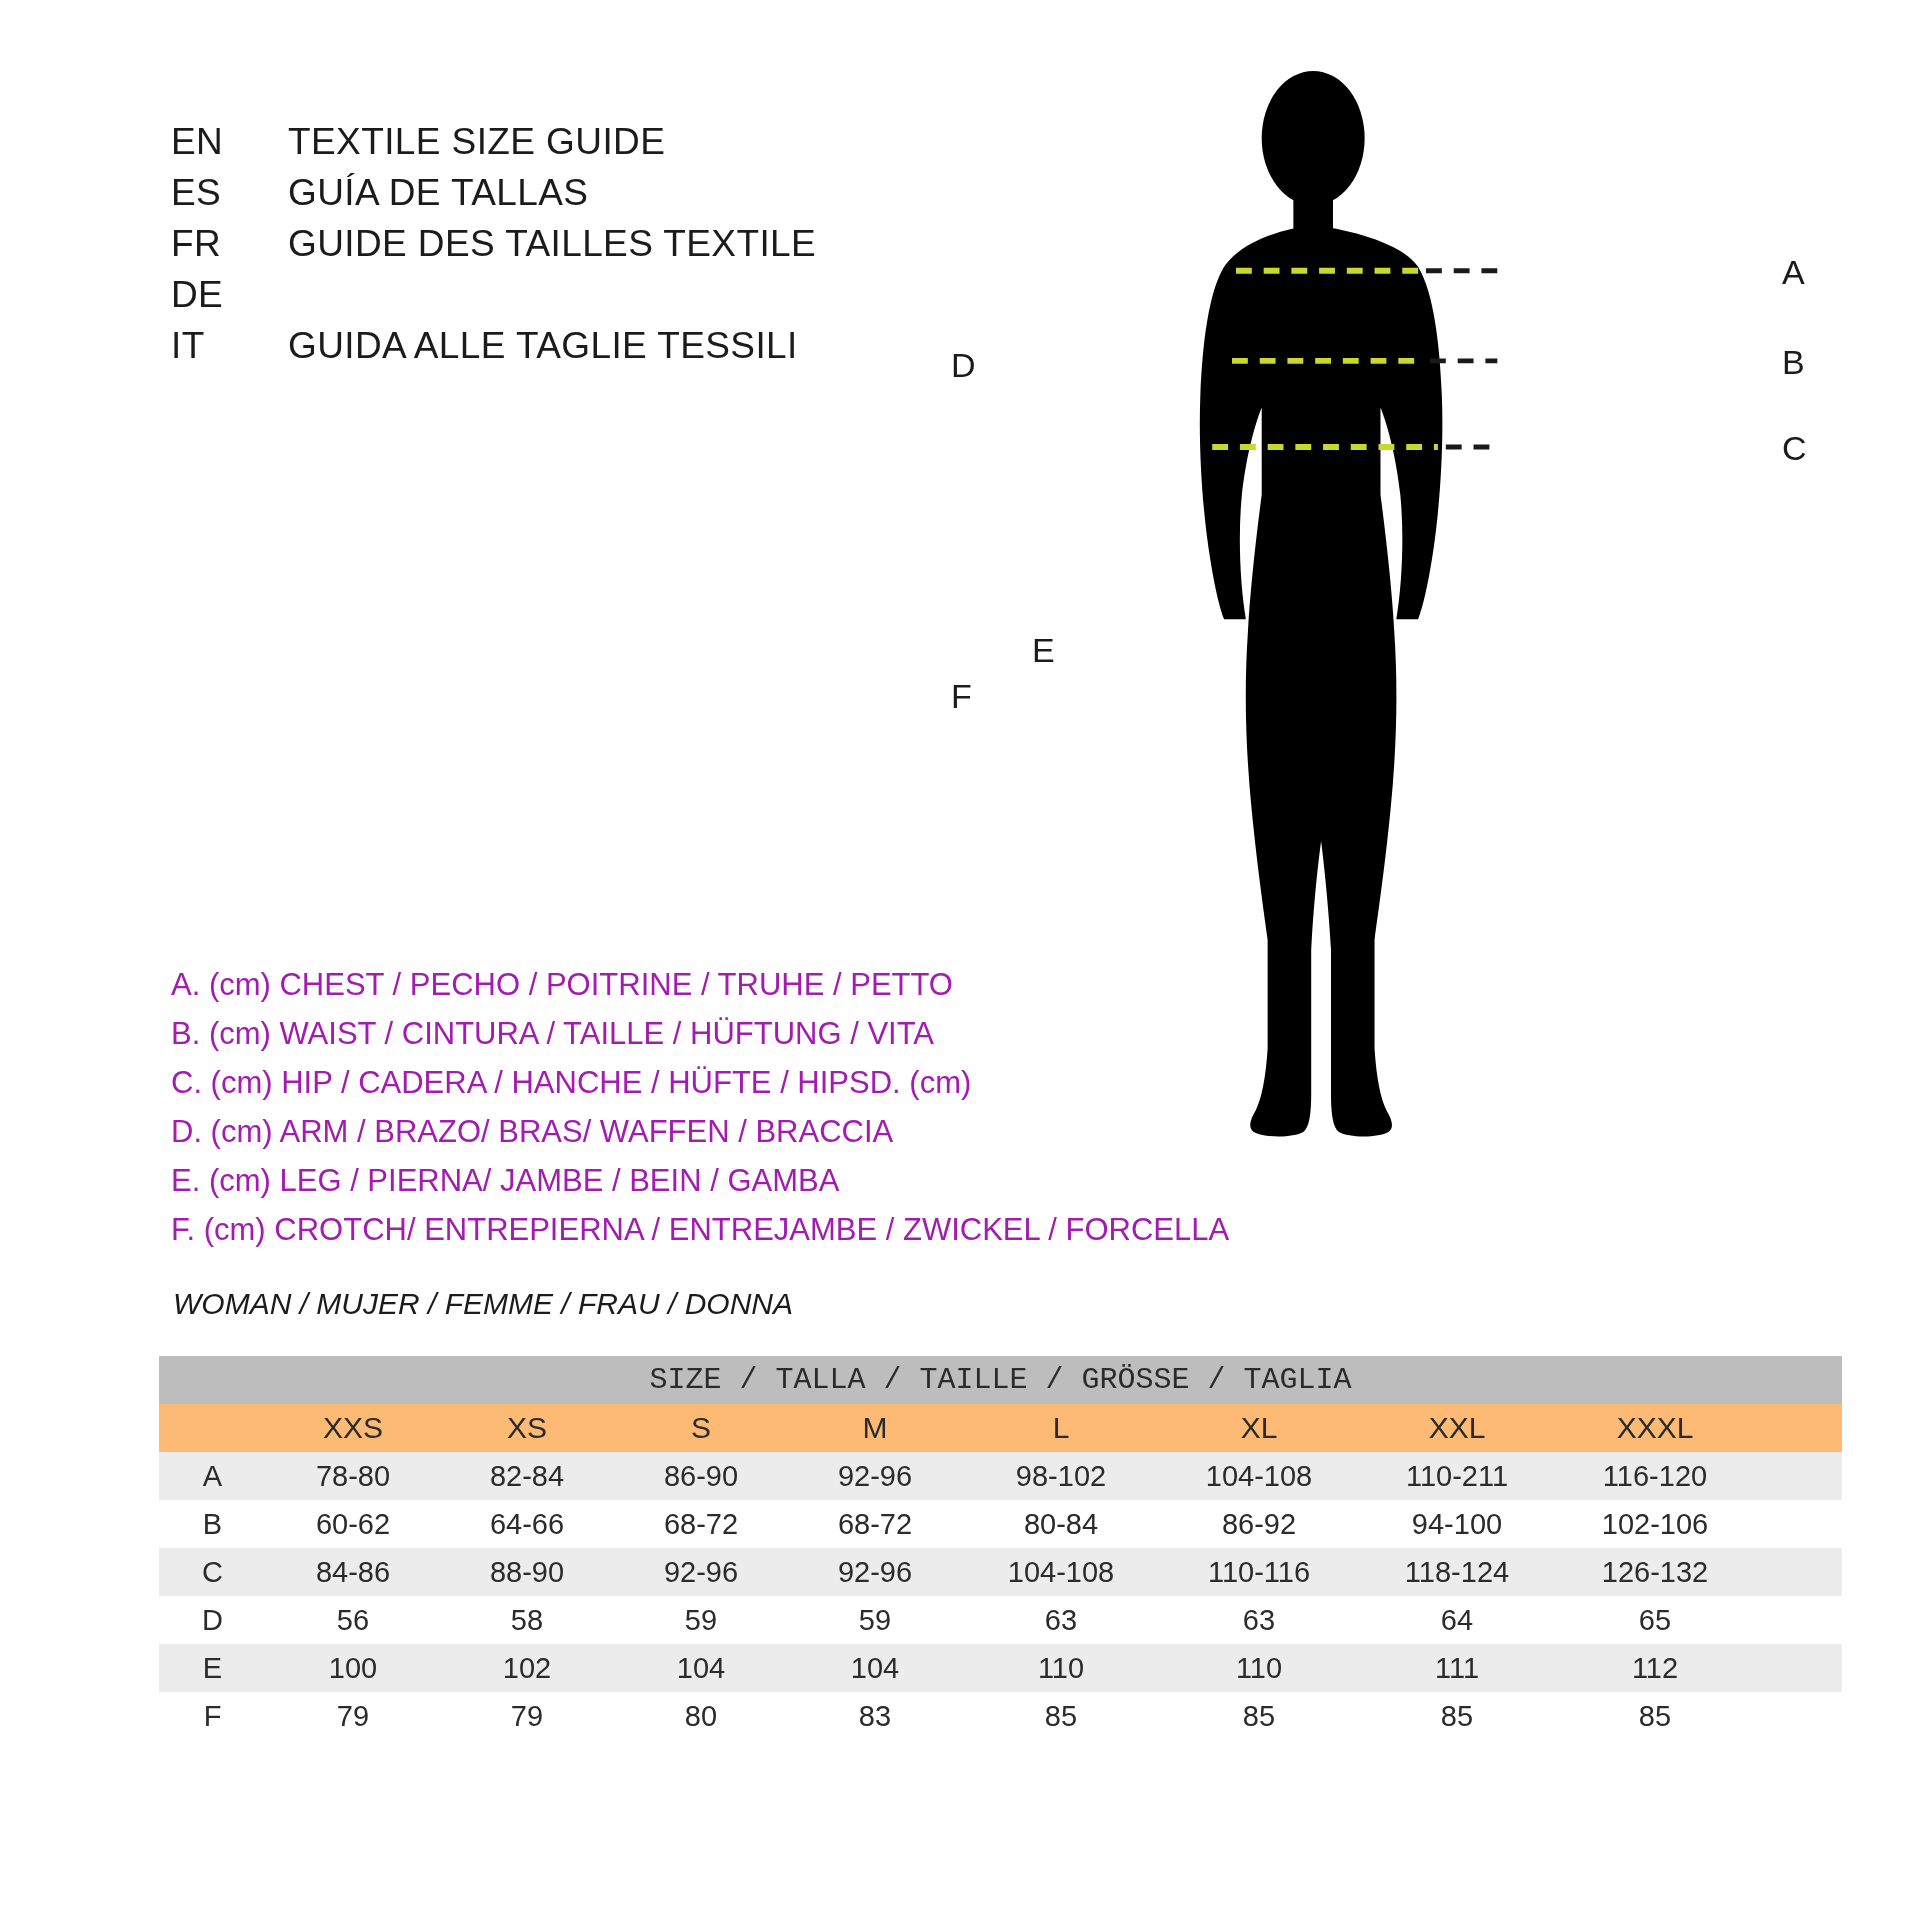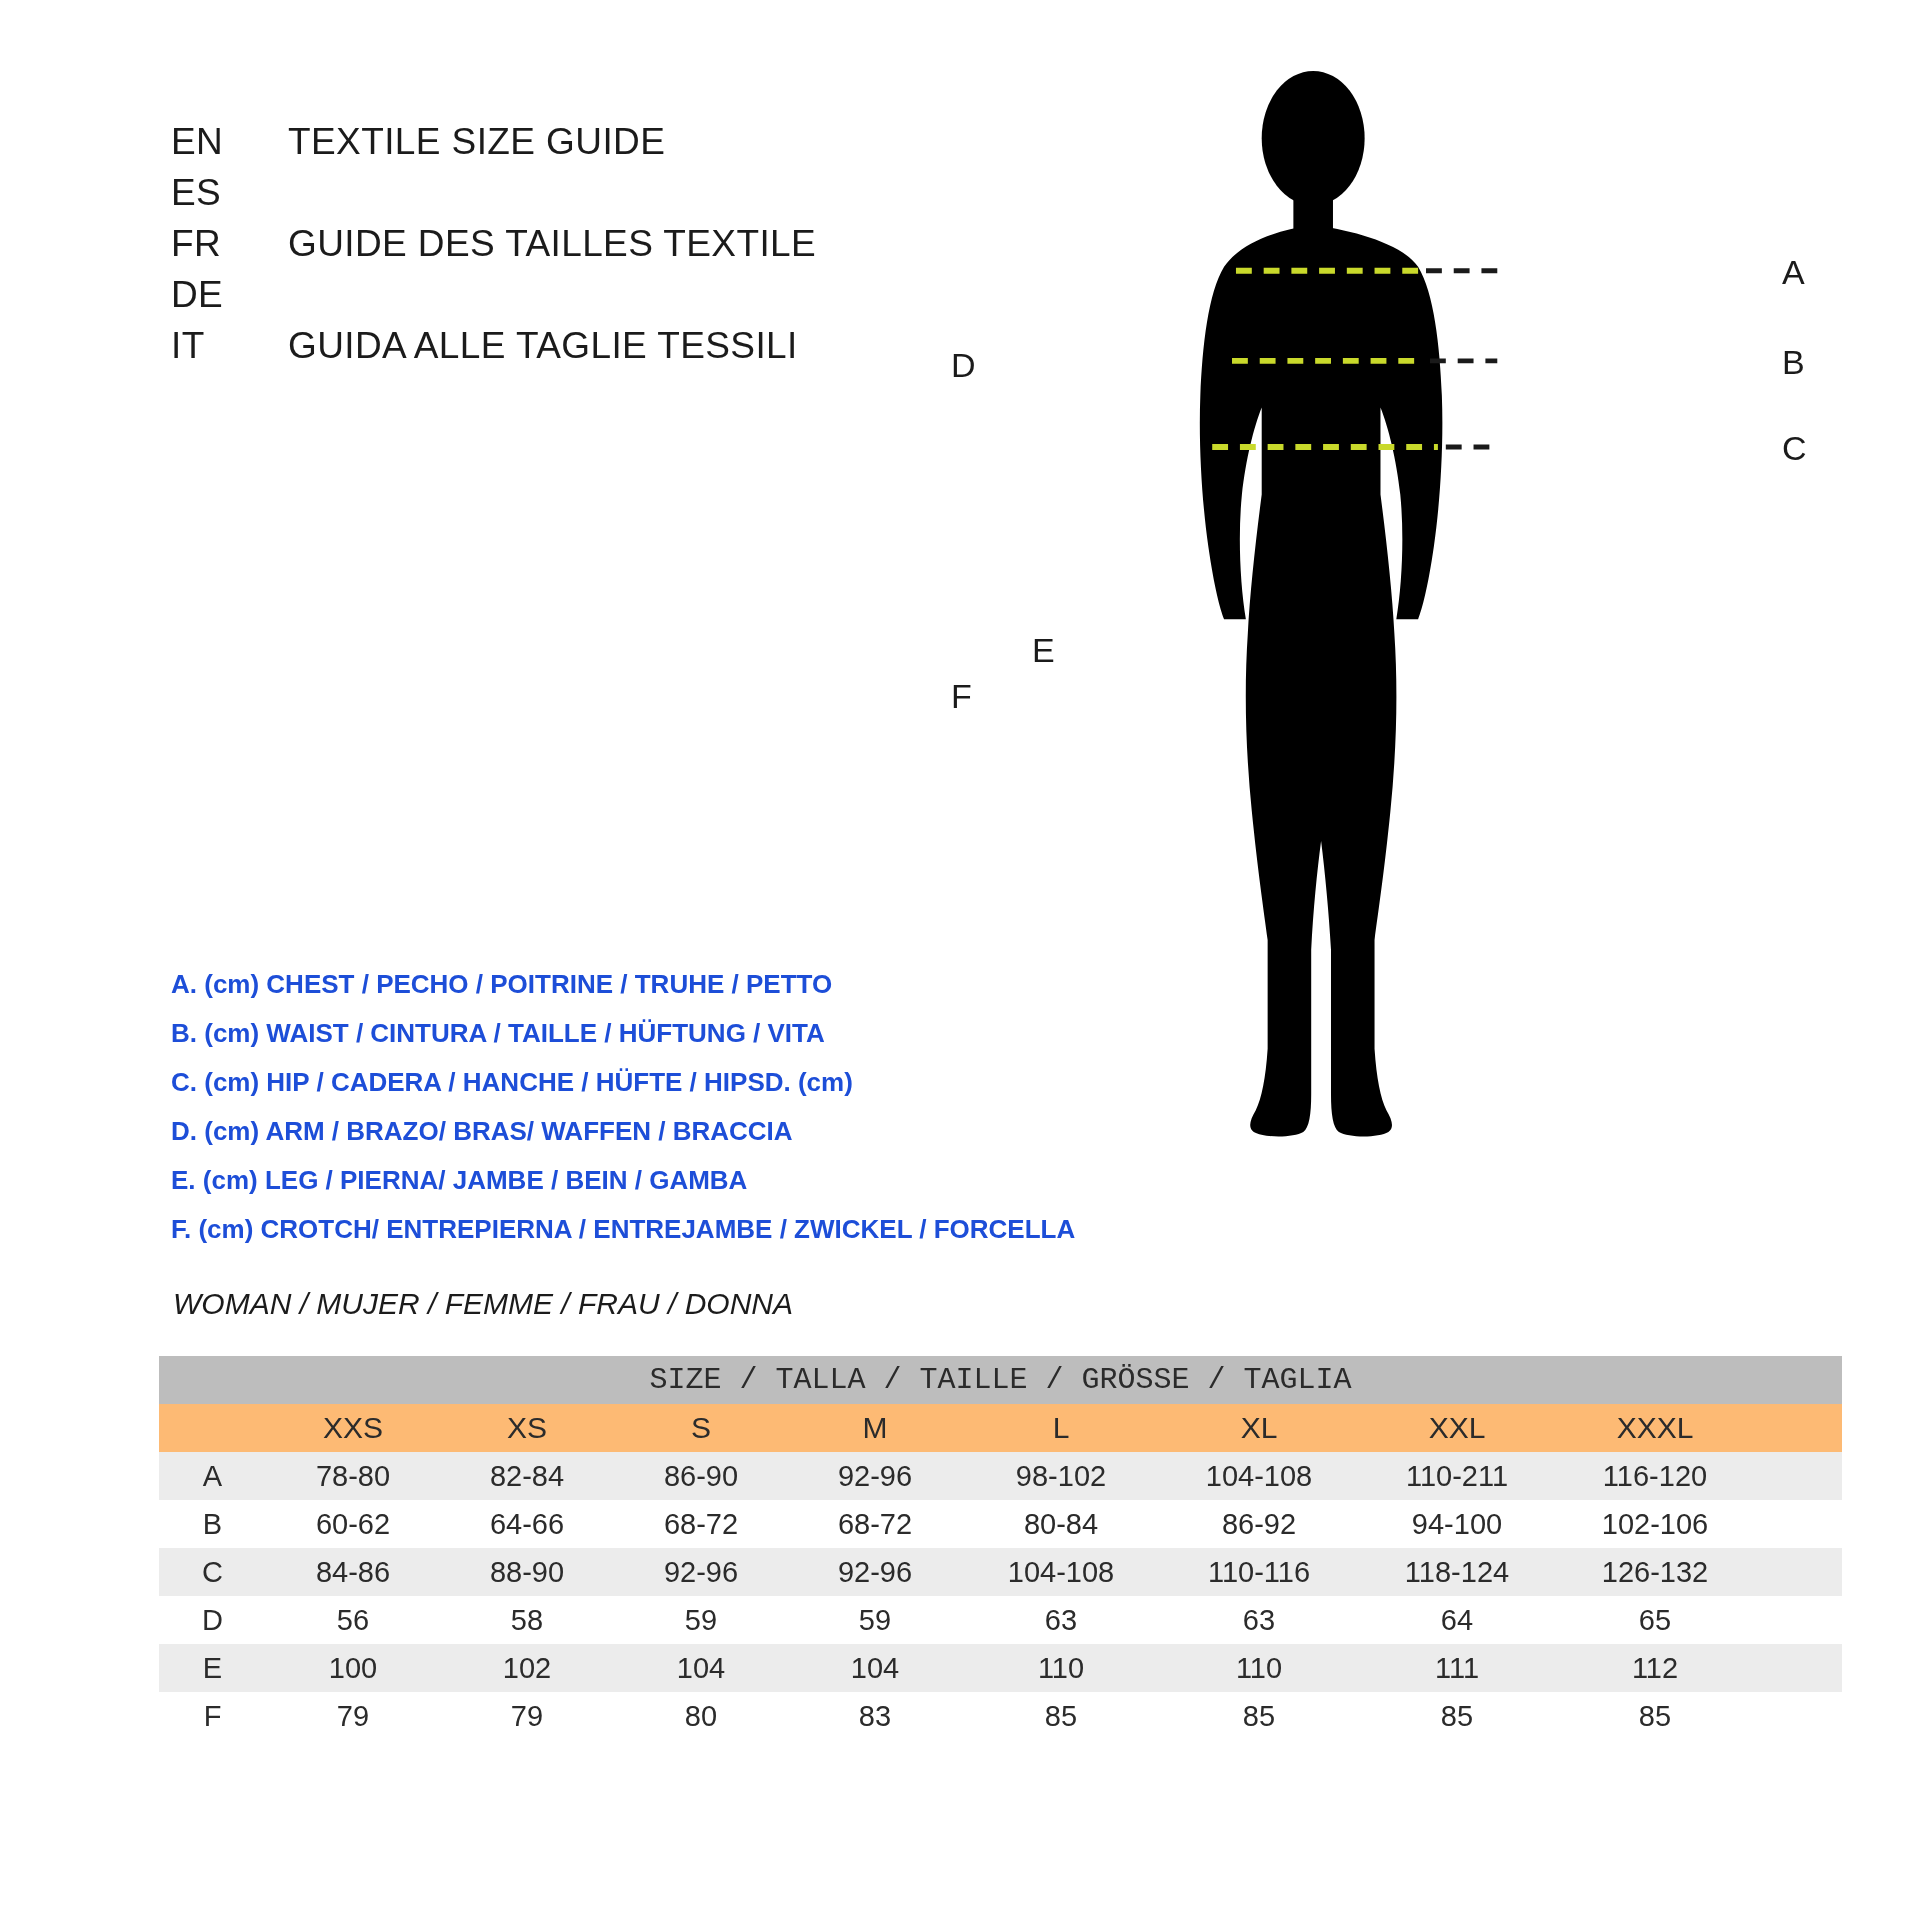--- a/index.html
+++ b/index.html
@@ -46,25 +46,24 @@
   }
 
   
   .legend {
     position: absolute;
     left: 131px;
     top: 960px;
     width: 1089px;
   }
   .legend-row {
-    font-size: 26px;
+    font-size: 31px;
     line-height: 49px;
-    color: #1d4ed8;
+    color: #a21caf;
     white-space: nowrap;
-    font-weight: bold;
   }
 
   .group-label {
     position: absolute;
     left: 133px;
     top: 1287px;
     font-size: 30px;
     color: #1b1b1b;
     font-style: italic;
   }
@@ -137,20 +136,21 @@
 
 <div class="page">
 
   <div class="titles">
     <div class="title-row">
       <div class="title-lang">EN</div>
       <div class="title-text">TEXTILE SIZE GUIDE</div>
     </div>
     <div class="title-row">
       <div class="title-lang">ES</div>
+      <div class="title-text">GUÍA DE TALLAS</div>
     </div>
     <div class="title-row">
       <div class="title-lang">FR</div>
       <div class="title-text">GUIDE DES TAILLES TEXTILE</div>
     </div>
     <div class="title-row">
       <div class="title-lang">DE</div>
     </div>
     <div class="title-row">
       <div class="title-lang">IT</div>

